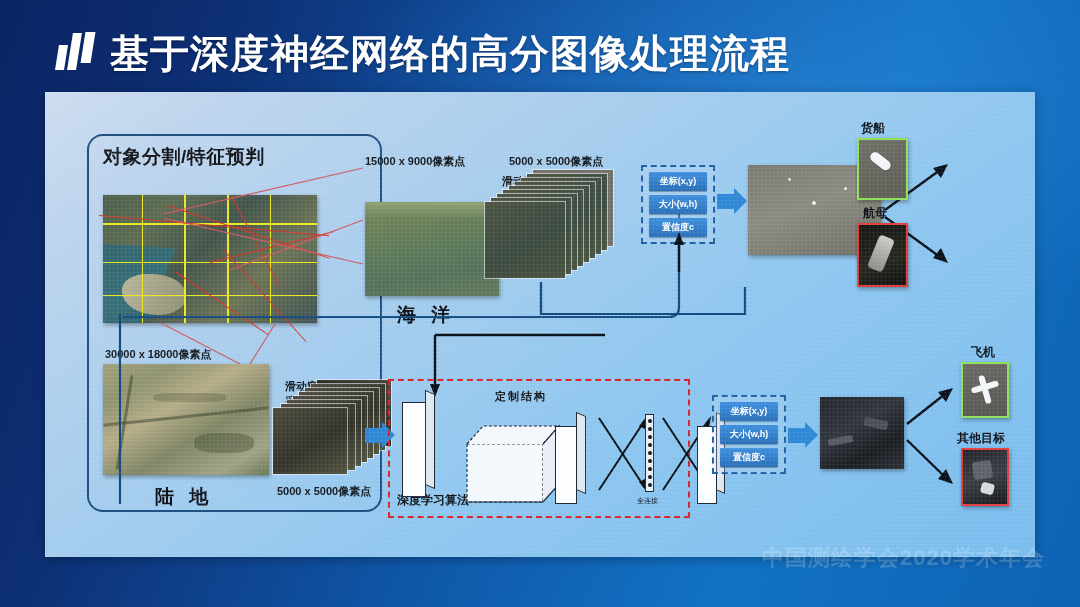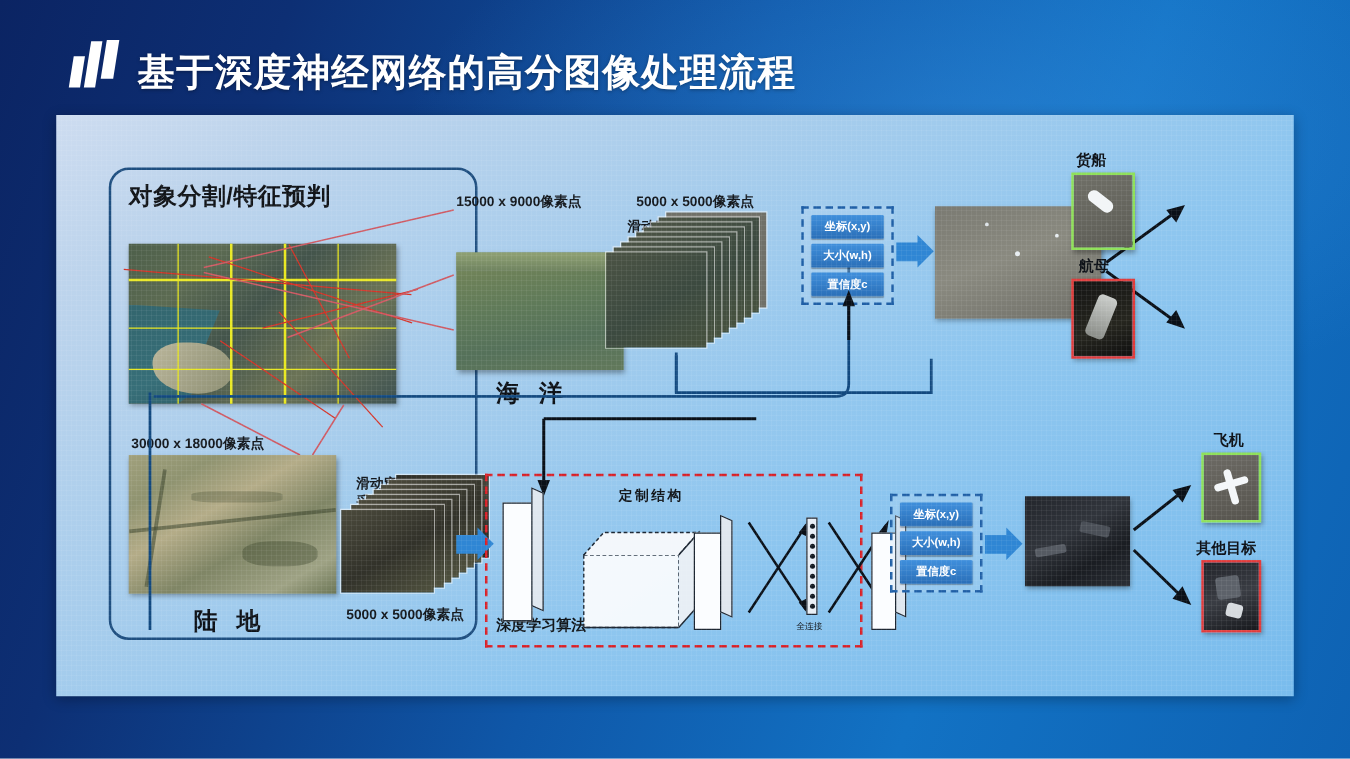--- a/index.html
+++ b/index.html
@@ -29,22 +29,22 @@
     position:absolute; left:57px; top:30px; width:44px; height:40px;
   }
   .logo i {
     position:absolute; bottom:0; background:#ffffff; display:block;
     transform: skewX(-9deg);
   }
   .logo i:nth-child(1){ left:0px;  width:9px;  height:25px; }
   .logo i:nth-child(2){ left:13px; width:9px;  height:37px; }
   .logo i:nth-child(3){ left:26px; width:10px; height:31px; bottom:7px;}
   .title {
-    position:absolute; left:110px; top:38px;
-    color:#ffffff; font-size:30px; font-weight:bold; letter-spacing:1px;
+    position:absolute; left:110px; top:27px;
+    color:#ffffff; font-size:39px; font-weight:bold; letter-spacing:1px;
     text-shadow: 0 1px 3px rgba(0,0,0,.35);
     white-space:nowrap;
   }
   
   .panel {
     position:absolute; left:45px; top:92px; width:990px; height:465px;
     background: linear-gradient(145deg,#cddcf0 0%, #bdd4ec 12%, #a8cdec 35%, #8ec6ef 62%, #79bced 100%);
     box-shadow: 0 2px 10px rgba(0,0,0,.30);
     overflow:hidden;
   }
@@ -416,13 +416,14 @@
       <span style="position:absolute;left:44%;top:22%;width:6px;height:56%;background:#f4f7f9;border-radius:3px;transform:rotate(-16deg)"></span>
     </div>
     <div class="res-label" style="left:912px; top:338px;">其他目标</div>
     <div class="result red img" style="left:916px; top:356px; width:48px; height:58px; background:linear-gradient(160deg,#22242a,#3a3d44 50%,#17191d);">
       <span style="position:absolute;left:22%;top:20%;width:44%;height:34%;background:#5d626a;border-radius:3px;transform:rotate(-8deg)"></span>
       <span style="position:absolute;left:40%;top:62%;width:30%;height:20%;background:#d6dade;border-radius:3px;transform:rotate(14deg)"></span>
     </div>
 
   </div>
 
+  <div class="watermark">中国测绘学会2020学术年会</div>
 </div>
 
 </body></html>

